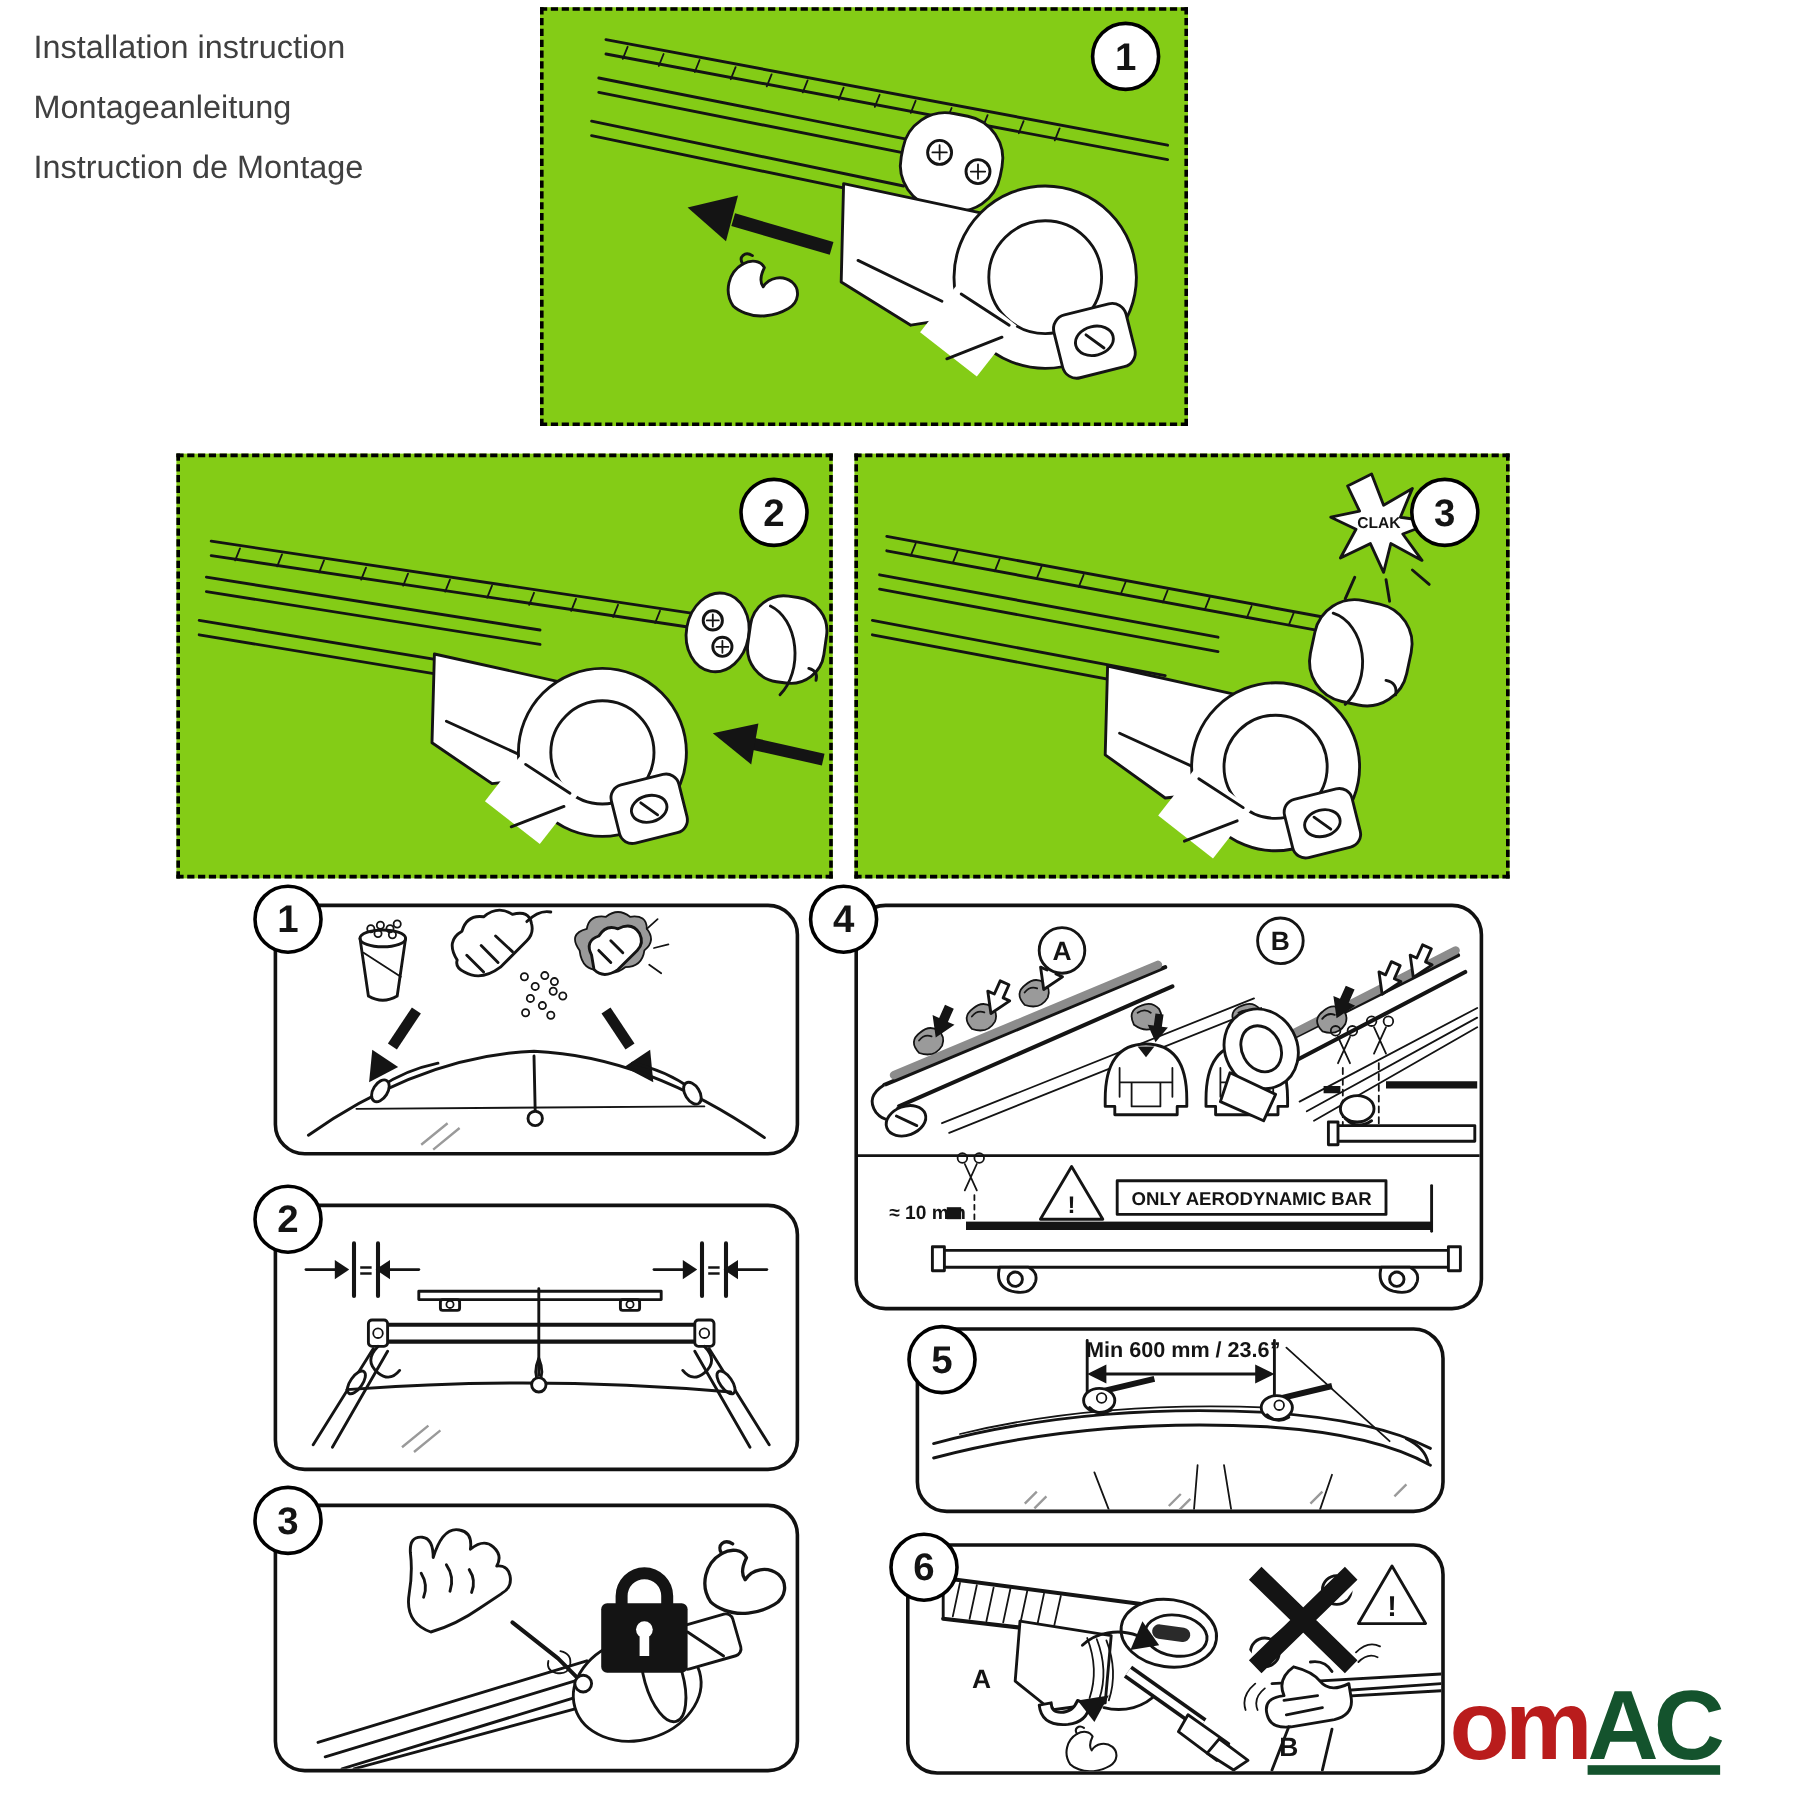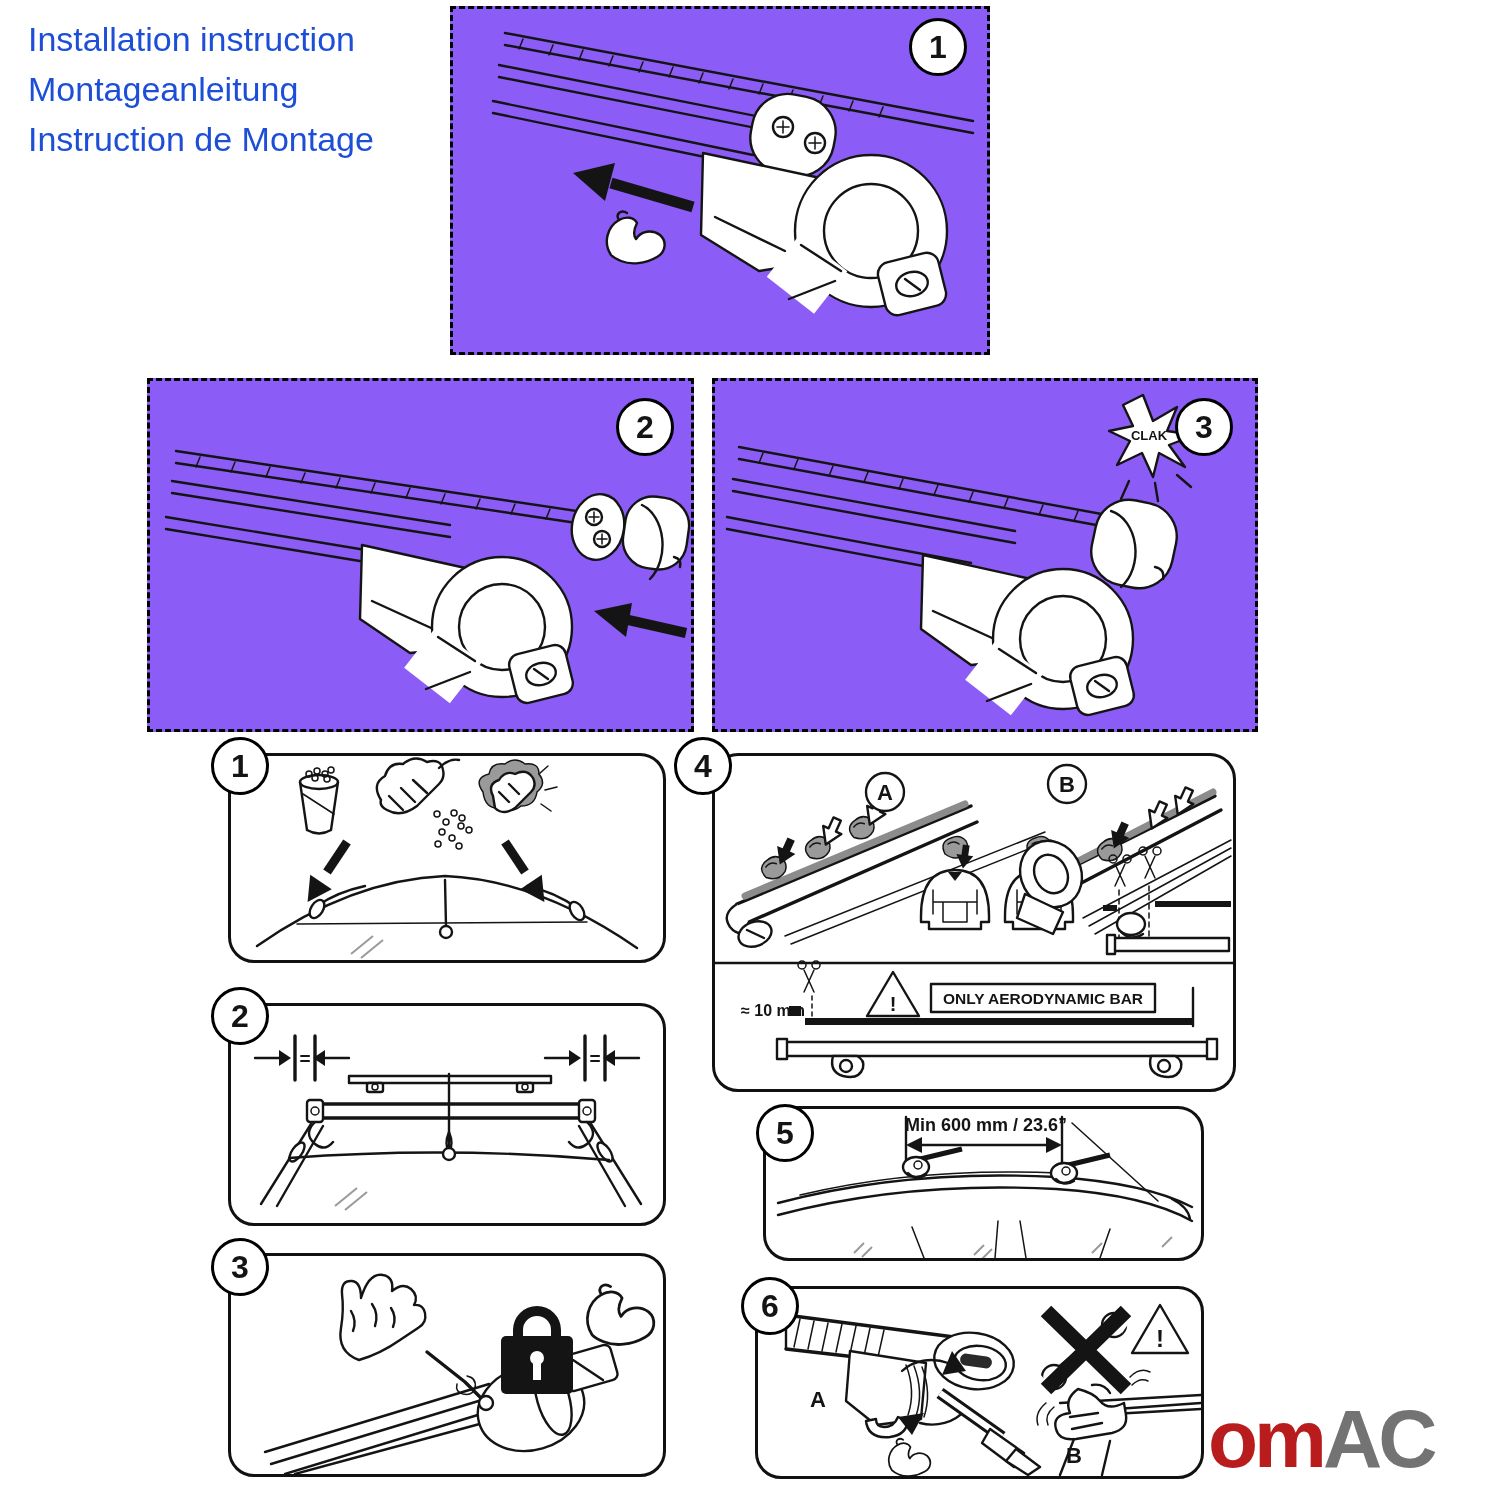--- a/index.html
+++ b/index.html
@@ -1,27 +1,27 @@
 <!DOCTYPE html>
 <html><head>
 <meta charset="utf-8">
 <style>
   html,body{margin:0;padding:0;background:#fff;}
   #page{position:relative;width:1500px;height:1500px;background:#fff;overflow:hidden;
         font-family:"Liberation Sans",sans-serif;color:#141414;}
-  .title{position:absolute;left:28px;top:14px;font-size:34px;line-height:50px;color:#1d4ed8;}
-  .panel-dashed{position:absolute;border:3px dashed #000;background:#8b5cf6;}
+  .title{position:absolute;left:28px;top:14px;font-size:27px;line-height:50px;color:#404040;}
+  .panel-dashed{position:absolute;border:3px dashed #000;background:#84cc16;}
   .panel-solid{position:absolute;border:3.5px solid #111;border-radius:26px;background:#fff;}
   .badge{position:absolute;width:52px;height:52px;border:3.5px solid #000;border-radius:50%;
          background:#fff;display:flex;align-items:center;justify-content:center;
          font-size:32px;font-weight:bold;z-index:5;}
   .panel-dashed svg,.panel-solid svg{position:absolute;left:0;top:0;width:100%;height:100%;}
   .logo{position:absolute;left:1208px;top:1398px;font-weight:900;font-size:82px;
         letter-spacing:-4px;line-height:82px;}
-  .logo .lk{color:#b91c1c;} .logo .lr{color:#737373;}
+  .logo .lk{color:#b91c1c;} .logo .lr{color:#14532d;text-decoration:underline;}
   
   .s{stroke:#141414;fill:none;stroke-width:2.4;stroke-linecap:round;stroke-linejoin:round;}
   .s3{stroke:#141414;fill:none;stroke-width:3.4;stroke-linecap:round;stroke-linejoin:round;}
   .s15{stroke:#141414;fill:none;stroke-width:1.5;stroke-linecap:round;stroke-linejoin:round;}
   .w{fill:#fff;stroke:#141414;stroke-width:2.4;stroke-linejoin:round;}
   .b{fill:#141414;stroke:none;}
   .gry{fill:#9a9a9a;stroke:#141414;stroke-width:1.5;}
   .strip{stroke:#8c8c8c;stroke-width:7;fill:none;stroke-linecap:round;}
   .lbl{font-family:"Liberation Sans",sans-serif;font-weight:bold;fill:#141414;}
   .gls{stroke:#9a9a9a;fill:none;stroke-width:2;}

